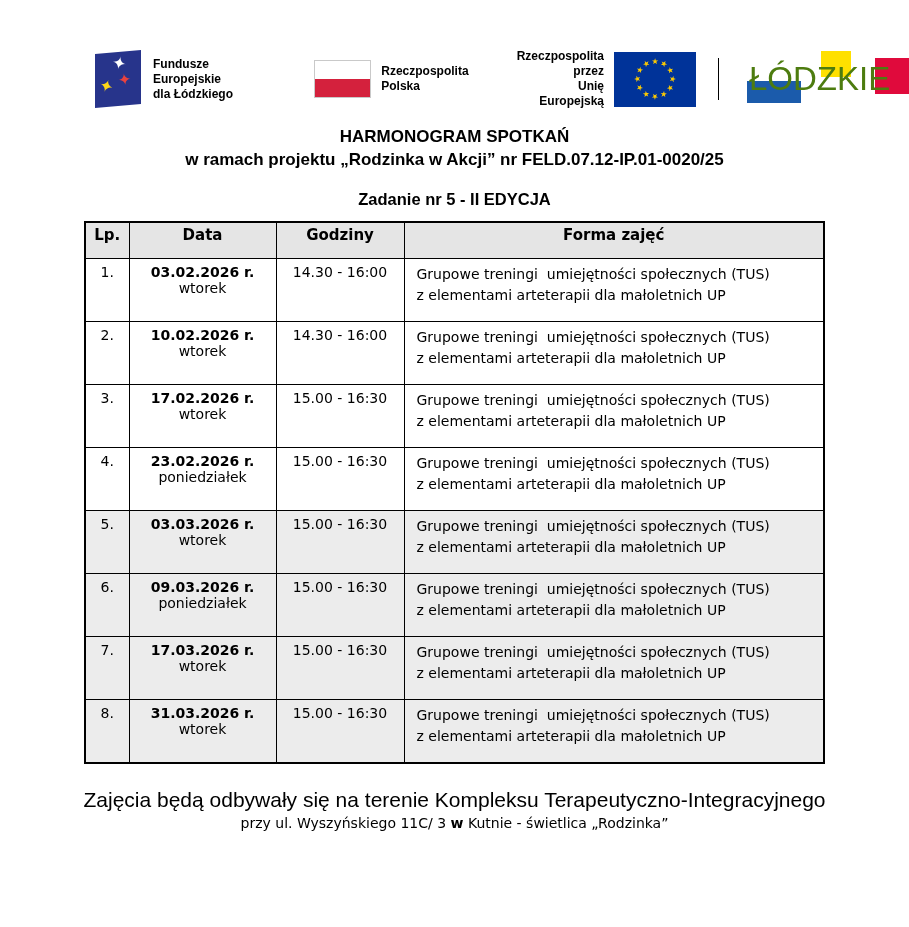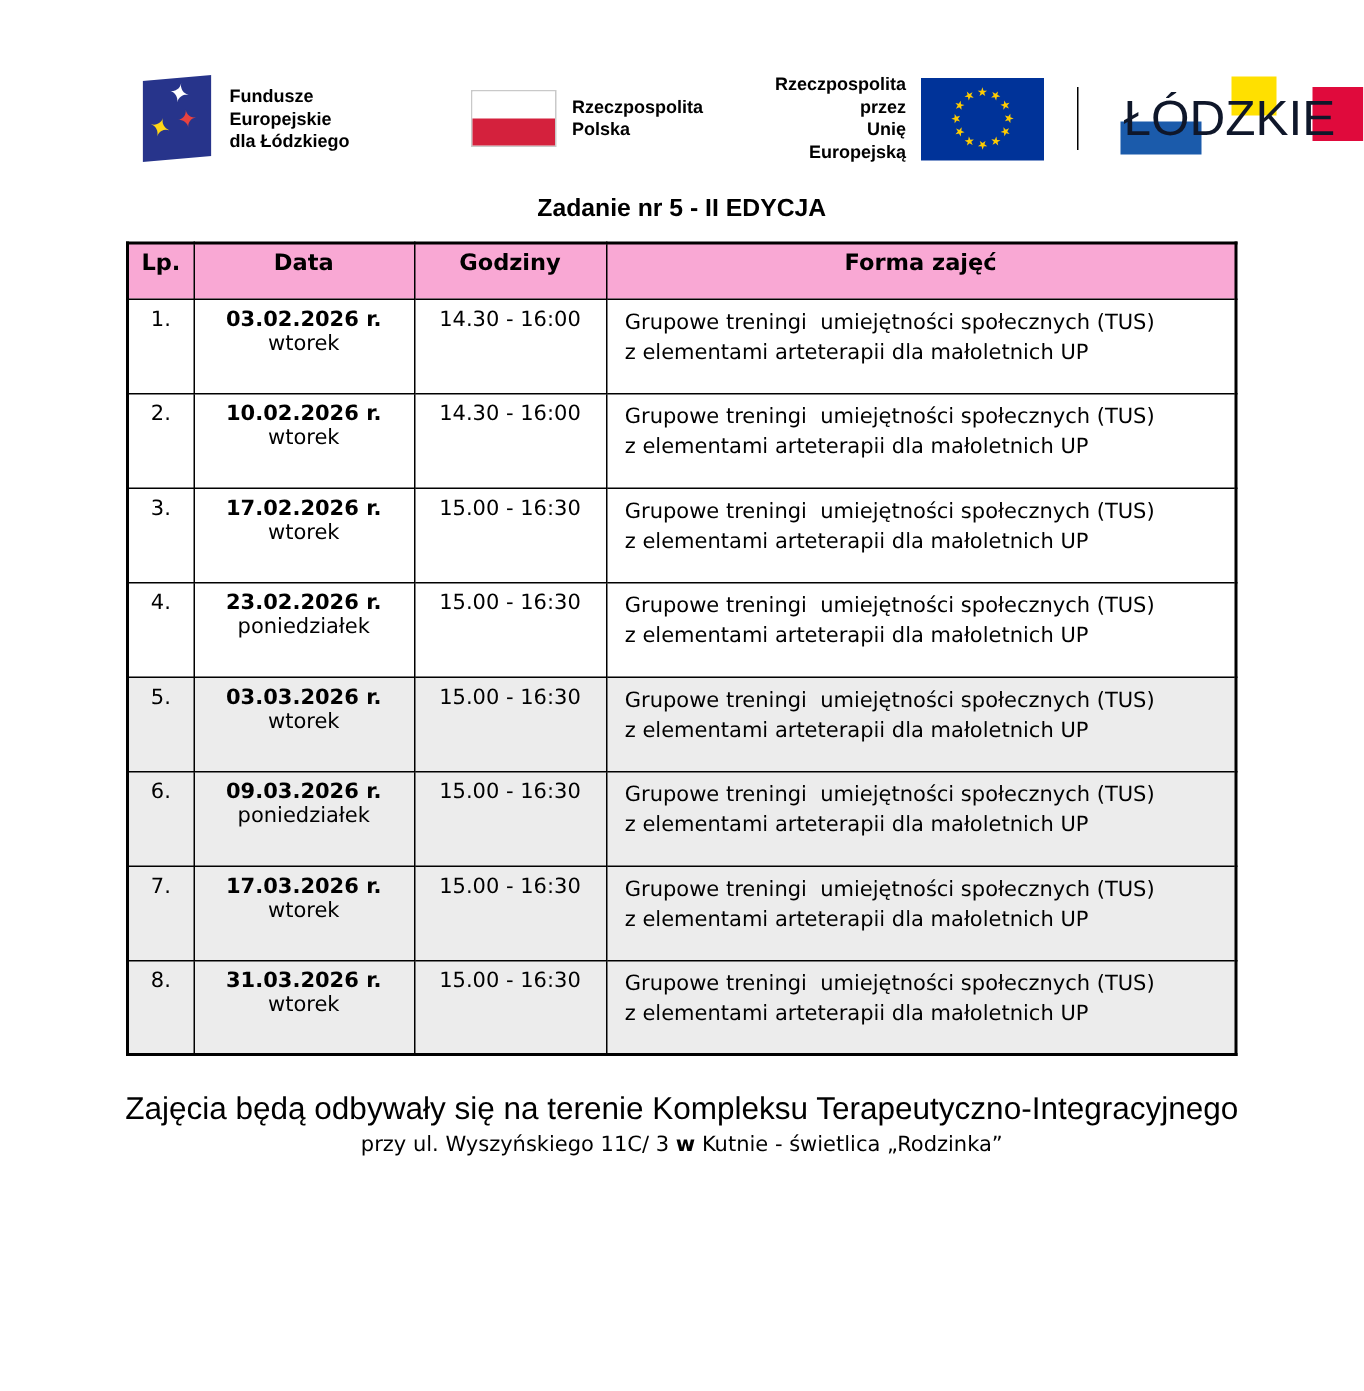--- a/index.html
+++ b/index.html
@@ -88,21 +88,21 @@
     margin-left: 28px;
     flex: 0 0 auto;
   }
   .lodzkie .rect-blue  { position: absolute; left: 0; bottom: 4px; width: 54px; height: 22px; background: #1b5bab; }
   .lodzkie .rect-yellow{ position: absolute; left: 74px; top: 0; width: 30px; height: 26px; background: #ffe000; }
   .lodzkie .rect-red   { position: absolute; right: 0; top: 7px; width: 34px; height: 36px; background: #e00a3c; }
   .lodzkie .lodzkie-word {
     position: absolute; left: 2px; top: 9px;
     font-family: "Liberation Sans", sans-serif;
     font-weight: normal; font-size: 33px; letter-spacing: 0px;
-    color: #0f172a;
+    color: #4d7c0f;
   }
 
   
   .title-block {
     margin-top: 14px;
     text-align: center;
     font-family: "Liberation Sans", sans-serif;
   }
   .title-line { font-size: 17px; font-weight: bold; line-height: 1.35; }
   .subtitle-block { margin-top: 24px; text-align: center; font-family: "Liberation Sans", sans-serif; }
@@ -121,21 +121,21 @@
     width: 739px;
     table-layout: fixed;
     border: 2px solid #000;
   }
   .schedule th, .schedule td {
     border: 1px solid #000;
     vertical-align: top;
     font-size: 14px;
   }
   .schedule th {
-    background: #f9a8d4;
+    background: #e5e5e5;
     font-weight: bold;
     font-size: 15px;
     height: 37px;
     padding-top: 3px;
     text-align: center;
   }
   .col-lp { width: 44px; }
   .col-data { width: 147px; }
   .col-godz { width: 128px; }
   .col-forma { width: 420px; }
@@ -219,20 +219,24 @@
 
     <div class="lodzkie">
       <div class="rect-blue"></div>
       <div class="rect-yellow"></div>
       <div class="rect-red"></div>
       <div class="lodzkie-word">ŁÓDZKIE</div>
     </div>
 
   </div>
 
+  <div class="title-block">
+    <div class="title-line">HARMONOGRAM SPOTKAŃ</div>
+    <div class="title-line">w ramach projektu „Rodzinka w Akcji” nr FELD.07.12-IP.01-0020/25</div>
+  </div>
 
 
   <div class="section-title">Zadanie nr 5 - II EDYCJA</div>
 
   <table class="schedule">
     <colgroup>
       <col class="col-lp">
         <col class="col-data">
         <col class="col-godz">
         <col class="col-forma">

